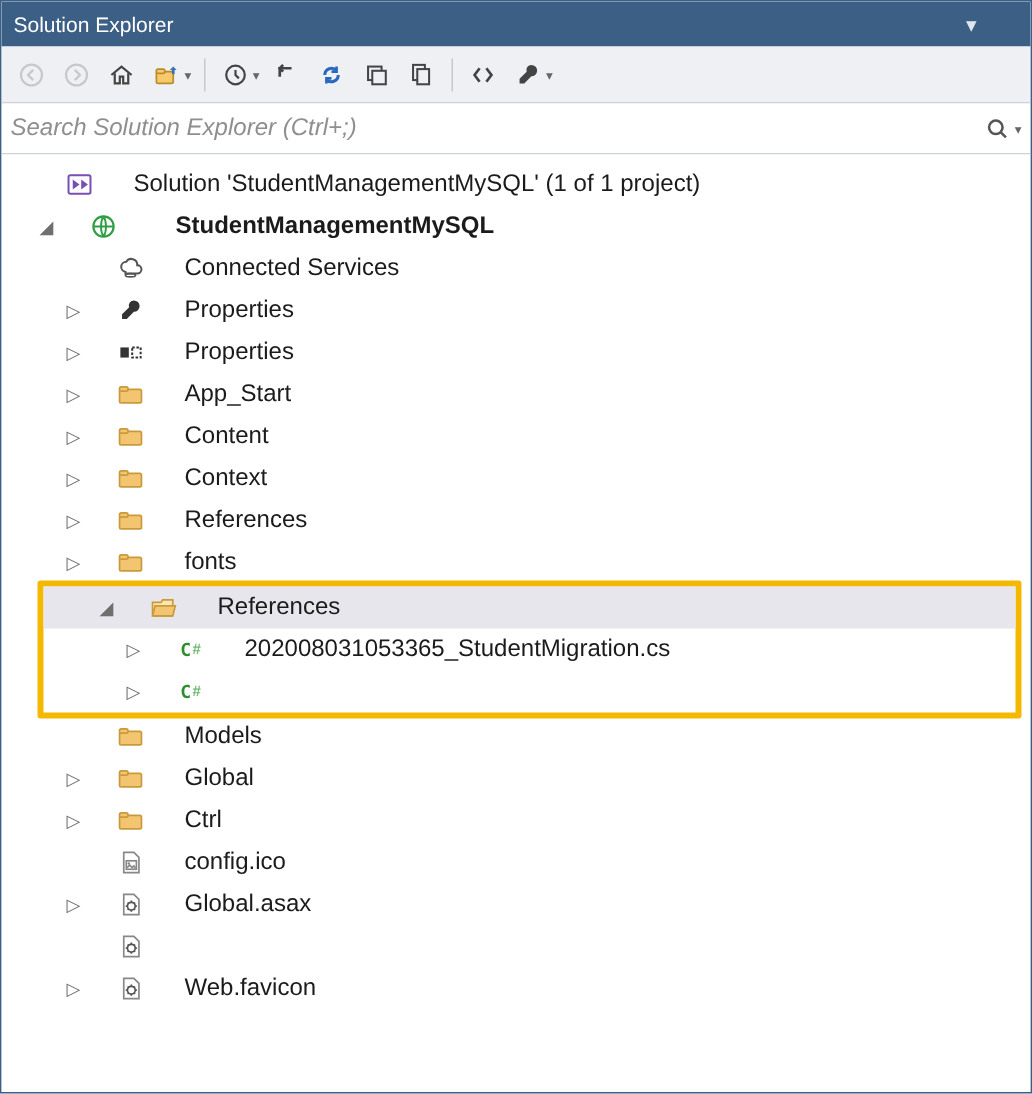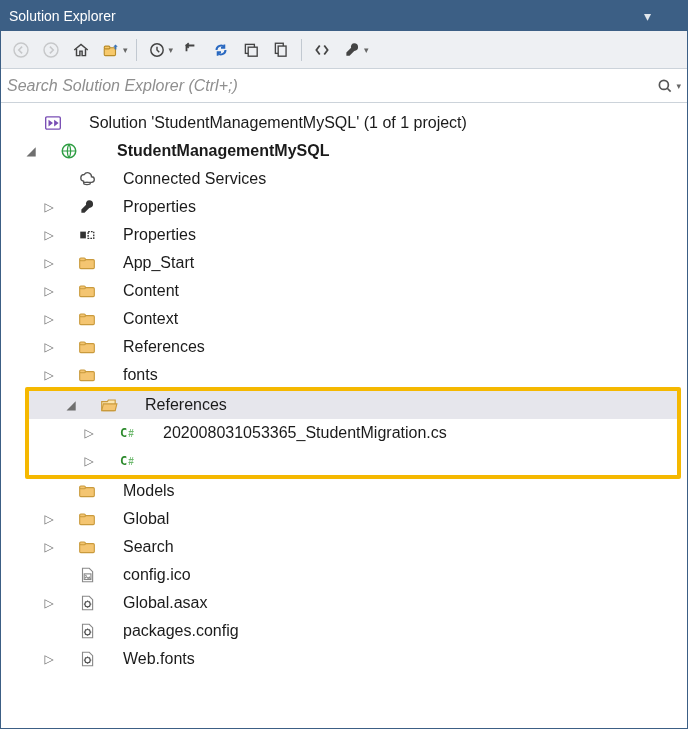--- a/index.html
+++ b/index.html
@@ -315,21 +315,21 @@
   </div>
 
   <div class="row ind2">
     <span class="twist">▷</span>
     <span class="icon">
         <svg viewBox="0 0 16 16">
           <rect x="1.5" y="5" width="13" height="8" rx="1" fill="#f4c571" stroke="#c99a3c"></rect>
           <rect x="1.5" y="3.5" width="5" height="2.5" rx="1" fill="#f4c571" stroke="#c99a3c"></rect>
         </svg>
       </span>
-    <span class="label">Search</span>
+    <span class="label">Ctrl</span>
   </div>
 
   <div class="row ind2">
     <span class="twist empty">▶</span>
     <span class="icon">
         <svg viewBox="0 0 16 16">
           <path d="M4 2h6l3 3v9H4z" fill="#fff" stroke="#888"></path>
           <rect x="5.5" y="7" width="6" height="5" fill="none" stroke="#888" stroke-width="1"></rect>
           <circle cx="7" cy="8.5" r=".7" fill="#888"></circle>
           <path d="M6 11l1.5-1.5L9 11l1-1 1 1.5" fill="none" stroke="#888" stroke-width="1"></path>
@@ -352,28 +352,27 @@
 
   <div class="row ind2">
     <span class="twist empty">▶</span>
     <span class="icon">
         <svg viewBox="0 0 16 16">
           <path d="M4 2h6l3 3v9H4z" fill="#fff" stroke="#888"></path>
           <circle cx="8.5" cy="9" r="2.3" fill="none" stroke="#555" stroke-width="1"></circle>
           <path d="M8.5 6.7v-1M8.5 12.3v-1M6.2 9h-1M11.8 9h-1M7 7.5l-.7-.7M10 10.5l.7.7M10 7.5l.7-.7M7 10.5l-.7.7" stroke="#555" stroke-width="1"></path>
         </svg>
       </span>
-    <span class="label">packages.config</span>
   </div>
 
   <div class="row ind2">
     <span class="twist">▷</span>
     <span class="icon">
         <svg viewBox="0 0 16 16">
           <path d="M4 2h6l3 3v9H4z" fill="#fff" stroke="#888"></path>
           <circle cx="8.5" cy="9" r="2.3" fill="none" stroke="#555" stroke-width="1"></circle>
           <path d="M8.5 6.7v-1M8.5 12.3v-1M6.2 9h-1M11.8 9h-1M7 7.5l-.7-.7M10 10.5l.7.7M10 7.5l.7-.7M7 10.5l-.7.7" stroke="#555" stroke-width="1"></path>
         </svg>
       </span>
-    <span class="label">Web.fonts</span>
+    <span class="label">Web.favicon</span>
   </div>
 
 </div>
 
 </body></html>

